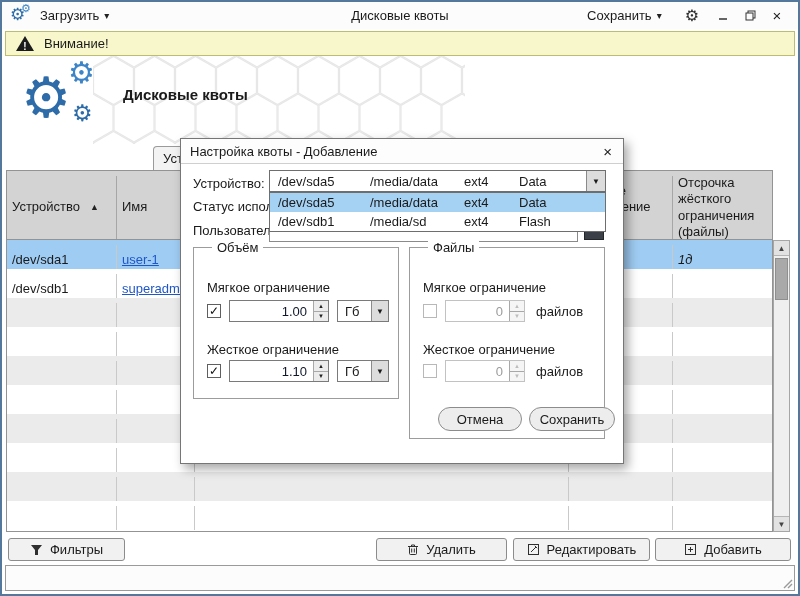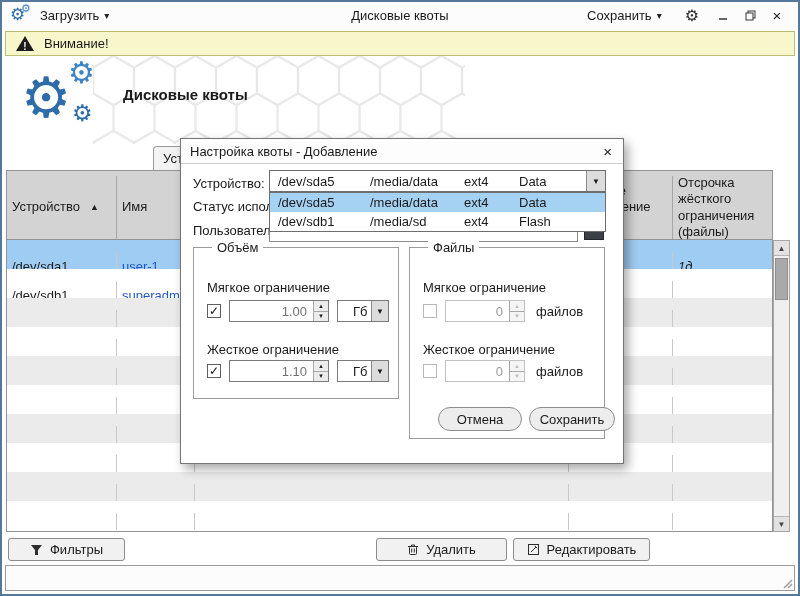--- a/index.html
+++ b/index.html
@@ -47,21 +47,21 @@
     padding:2px 5px; font-size:13px; line-height:1.25; overflow:hidden; }
   .c1 { left:0;     width:110px; }
   .c2 { left:110px; width:78px;  }
   .c3 { left:188px; width:374px; }
   .c4 { left:562px; width:104px; }
   .c5 { left:666px; width:99px; border-right:none; }
   .sort-asc { font-size:9px; margin-left:10px; color:#222; }
   .row { position:absolute; left:0; right:0; height:29px; background:#fff; }
   .row.alt { background:#ebebeb; }
   .row.sel { background:#9fccf3; }
-  .td { position:absolute; top:12px; bottom:0; padding:7px 5px 0; border-right:1px solid #c9c9c9;
+  .td { position:absolute; top:5px; bottom:0; padding:7px 5px 0; border-right:1px solid #c9c9c9;
     font-size:13px; overflow:hidden; white-space:nowrap; }
   .td.c5 { border-right:none;font-style:italic; }
   a.cell-link { color:#1f57c8; text-decoration:underline; }
   
   .vscroll { position:absolute; left:771px; top:238px; width:17px; height:292px;
     background:#efefef; border:1px solid #a6a6a6; }
   .sbtn { position:absolute; left:0; right:0; height:15px; background:#e2e2e2; display:flex;
     align-items:center; justify-content:center; font-size:8px; color:#444; }
   .sbtn.up { top:0; border-bottom:1px solid #b5b5b5; }
   .sbtn.down { bottom:0; border-top:1px solid #b5b5b5; }
@@ -104,30 +104,30 @@
   .legend { position:absolute; top:-8px; left:18px; background:#fff; padding:0 5px; font-size:13px; }
   .glabel { position:absolute; left:13px; font-size:13px; white-space:nowrap; }
   .gl1 { top:32px; } .gl2 { top:94px; }
   .gctrl { position:absolute; left:13px; height:22px; display:flex; align-items:center; }
   .gc1 { top:52px; } .gc2 { top:112px; }
   .cb { width:14px; height:14px; border:1px solid #5f5f5f; background:#fff; display:flex; align-items:center;
     justify-content:center; font-size:12px; line-height:1; margin-right:8px; color:#111; }
   .cb.off { border-color:#b8b8b8; color:transparent; }
   .spin { position:relative; width:100px; height:22px; border:1px solid #7a7a7a; background:#fff; }
   .spin input { width:100%; height:100%; border:none; outline:none; background:transparent; text-align:right;
-    padding-right:21px; font:13px "Liberation Sans", sans-serif; color:#737373; }
+    padding-right:21px; font:13px "Liberation Sans", sans-serif; color:#0f172a; }
   .spin .arrows { position:absolute; right:0; top:0; bottom:0; width:15px; display:flex; flex-direction:column; border-left:1px solid #a8a8a8; }
   .sa { flex:1; display:flex; align-items:center; justify-content:center; font-size:6px; color:#222; background:#ececec; }
   .sa + .sa { border-top:1px solid #a8a8a8; }
   .spin.dis { border-color:#c2c2c2; }
   .spin.dis input { color:#9c9c9c; }
   .spin.dis .sa { color:#bdbdbd; background:#f5f5f5; }
   .spin.narrow { width:80px; }
   .unit { position:relative; width:52px; height:22px; border:1px solid #7a7a7a; background:#fff; margin-left:8px;
-    display:flex; align-items:center; padding-left:15px; font-size:13px; }
+    display:flex; align-items:center; padding-left:7px; font-size:13px; }
   .unit .combo-arrow { width:17px; }
   .suffix { margin-left:11px; font-size:13px; }
   .dbtn { position:absolute; top:268px; height:24px; background:#ededed; border:1px solid #8c8c8c;
     border-radius:12px; display:flex; align-items:center; justify-content:center; font-size:13px; }
   .dbtn-cancel { left:257px; width:84px; }
   .dbtn-save   { left:348px; width:86px; }
 </style>
 </head>
 <body>
 
@@ -304,20 +304,27 @@
     </svg>
     <span>Редактировать</span>
   </div>
   <div class="btn btn-delete">
     <svg width="12" height="13" viewBox="0 0 12 13" fill="none" stroke="#2e2e2e">
       <rect x="2.5" y="3.5" width="7" height="8" rx="1"></rect>
         <path d="M1,3.5 H11 M4.5,3.5 V2 H7.5 V3.5 M4.7,5.5 V9.5 M7.3,5.5 V9.5"></path>
     </svg>
     <span>Удалить</span>
   </div>
+  <div class="btn btn-add">
+    <svg width="13" height="13" viewBox="0 0 13 13" fill="none" stroke="#2e2e2e">
+      <rect x="1.5" y="1.5" width="10" height="10"></rect>
+        <path d="M6.5,4 V9 M4,6.5 H9"></path>
+    </svg>
+    <span>Добавить</span>
+  </div>
 
   <div class="statusbar">
     <svg class="grip" width="13" height="13">
       <path d="M12,4 L4,12 M12,8 L8,12" stroke="#9a9a9a" stroke-width="1.4"></path>
     </svg>
   </div>
 
   <div class="dialog">
     <div class="dlg-title">
       <span>Настройка квоты - Добавление</span>

